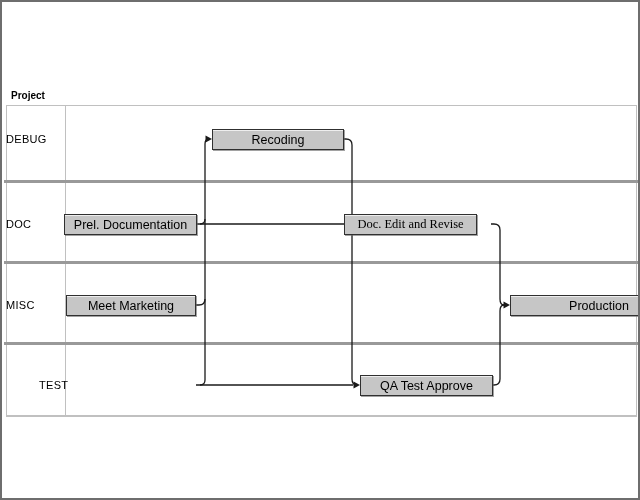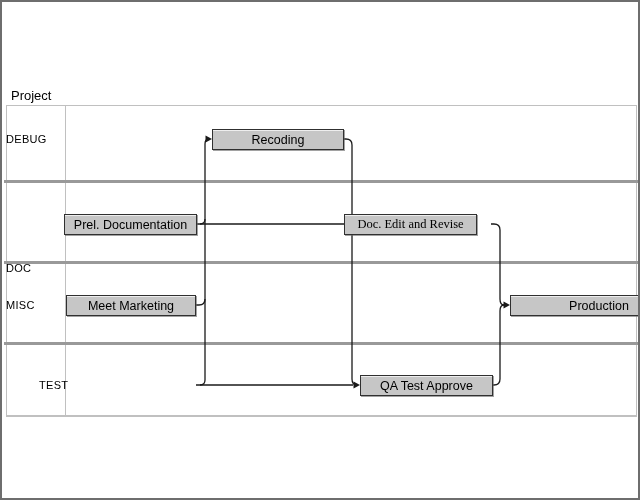--- a/index.html
+++ b/index.html
@@ -7,33 +7,33 @@
     position:relative;
     width:640px;height:500px;
     box-sizing:border-box;
     background:var(--background,#fff);
     border:2px solid var(--outer_border,#6e6e6e);
     font-family:"Liberation Sans","DejaVu Sans",sans-serif;
     color:var(--text,#000);
     overflow:hidden;
   }
   .abs{position:absolute;}
-  #project-title{left:9px;top:86px;font-size:13px;line-height:15px;}
+  #project-title{left:9px;top:86px;font-size:10px;line-height:15px;font-weight:bold;}
   
   .gline{background:var(--grid_light,#c0c0c0);}
   #grid-top{left:4px;top:103px;width:631px;height:1px;}
   #grid-bottom{left:4px;top:413px;width:631px;height:2px;}
   #grid-left{left:4px;top:103px;width:1px;height:312px;}
   #grid-right{left:634px;top:103px;width:1px;height:312px;}
   #grid-label-divider{left:63px;top:103px;width:1px;height:310px;}
   .sep{left:2px;width:636px;height:3px;background:var(--grid_heavy,#999);}
   #sep-1{top:178px;} #sep-2{top:259px;} #sep-3{top:340px;}
   
   .row-label{left:4px;height:16px;line-height:16px;font-size:11px;letter-spacing:.3px;}
-  #row-debug{top:129px;} #row-doc{top:214px;margin-top:44px;} #row-misc{top:295px;} #row-test{top:375px;margin-left:33px;}
+  #row-debug{top:129px;} #row-doc{top:214px;} #row-misc{top:295px;} #row-test{top:375px;margin-left:33px;}
   
   .task{
     position:absolute;height:19px;
     background:var(--task_fill,#c6c6c6);
     border:1px solid var(--task_border,#303030);
     box-shadow:inset 0 1px 0 rgba(255,255,255,.7), 1px 1px 0 rgba(100,100,100,.6);
     display:flex;align-items:center;justify-content:center;
     font-size:12.5px;white-space:nowrap;cursor:default;
   }
   #t-recoding{left:210px;top:127px;width:130px;}

